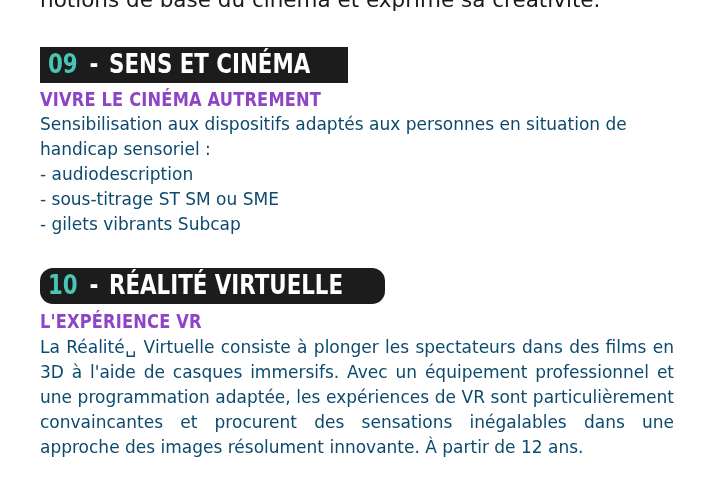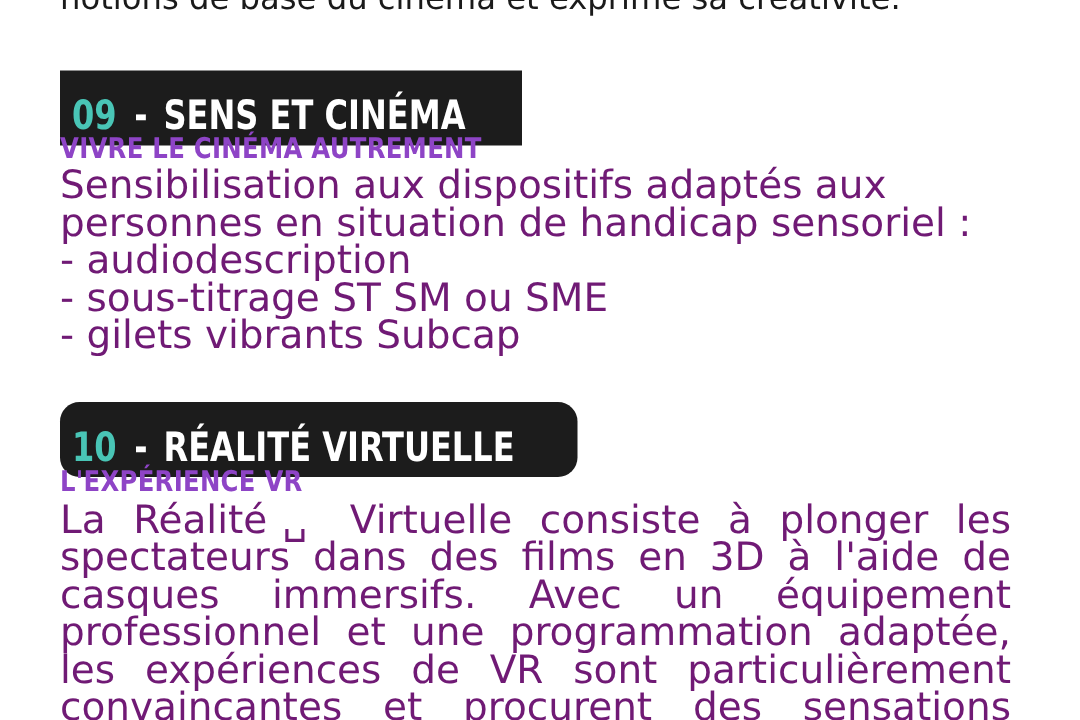--- a/index.html
+++ b/index.html
@@ -33,21 +33,21 @@
     color: #1a1a1a;
     white-space: nowrap;
     overflow: hidden;
   }
 
   
   .heading-bar {
     display: inline-flex;
     align-items: center;
     background: #1c1c1c;
-    padding: 16px 10px 4px 8px;
+    padding: 2px 10px 4px 8px;
     margin: 0;
   }
   .heading-num {
     color: #49c5b6;
     font-family: "DejaVu Sans Condensed", "Liberation Sans Narrow", "Liberation Sans", sans-serif;
     font-weight: bold;
     font-size: 27px;
     letter-spacing: 0px;
     line-height: 30px;
     transform: scaleX(0.88);
@@ -70,23 +70,23 @@
     font-weight: bold;
     font-size: 19px;
     line-height: 22px;
     letter-spacing: 0.2px;
     margin: 0;
     transform: scaleX(0.95);
     transform-origin: left center;
   }
 
   .body-text {
-    font-size: 26px;
+    font-size: 17px;
     line-height: 25px;
-    color: #701a75;
+    color: #0c4a6e;
     margin: 0;
     white-space: pre-line;
   }
   .body-text.justified {
     text-align: justify;
   }
 
   
   #sec09 { position: absolute; left: 40px; top: 47px; }
   #sec09-sub { position: absolute; left: 40px; top: 88px; }

